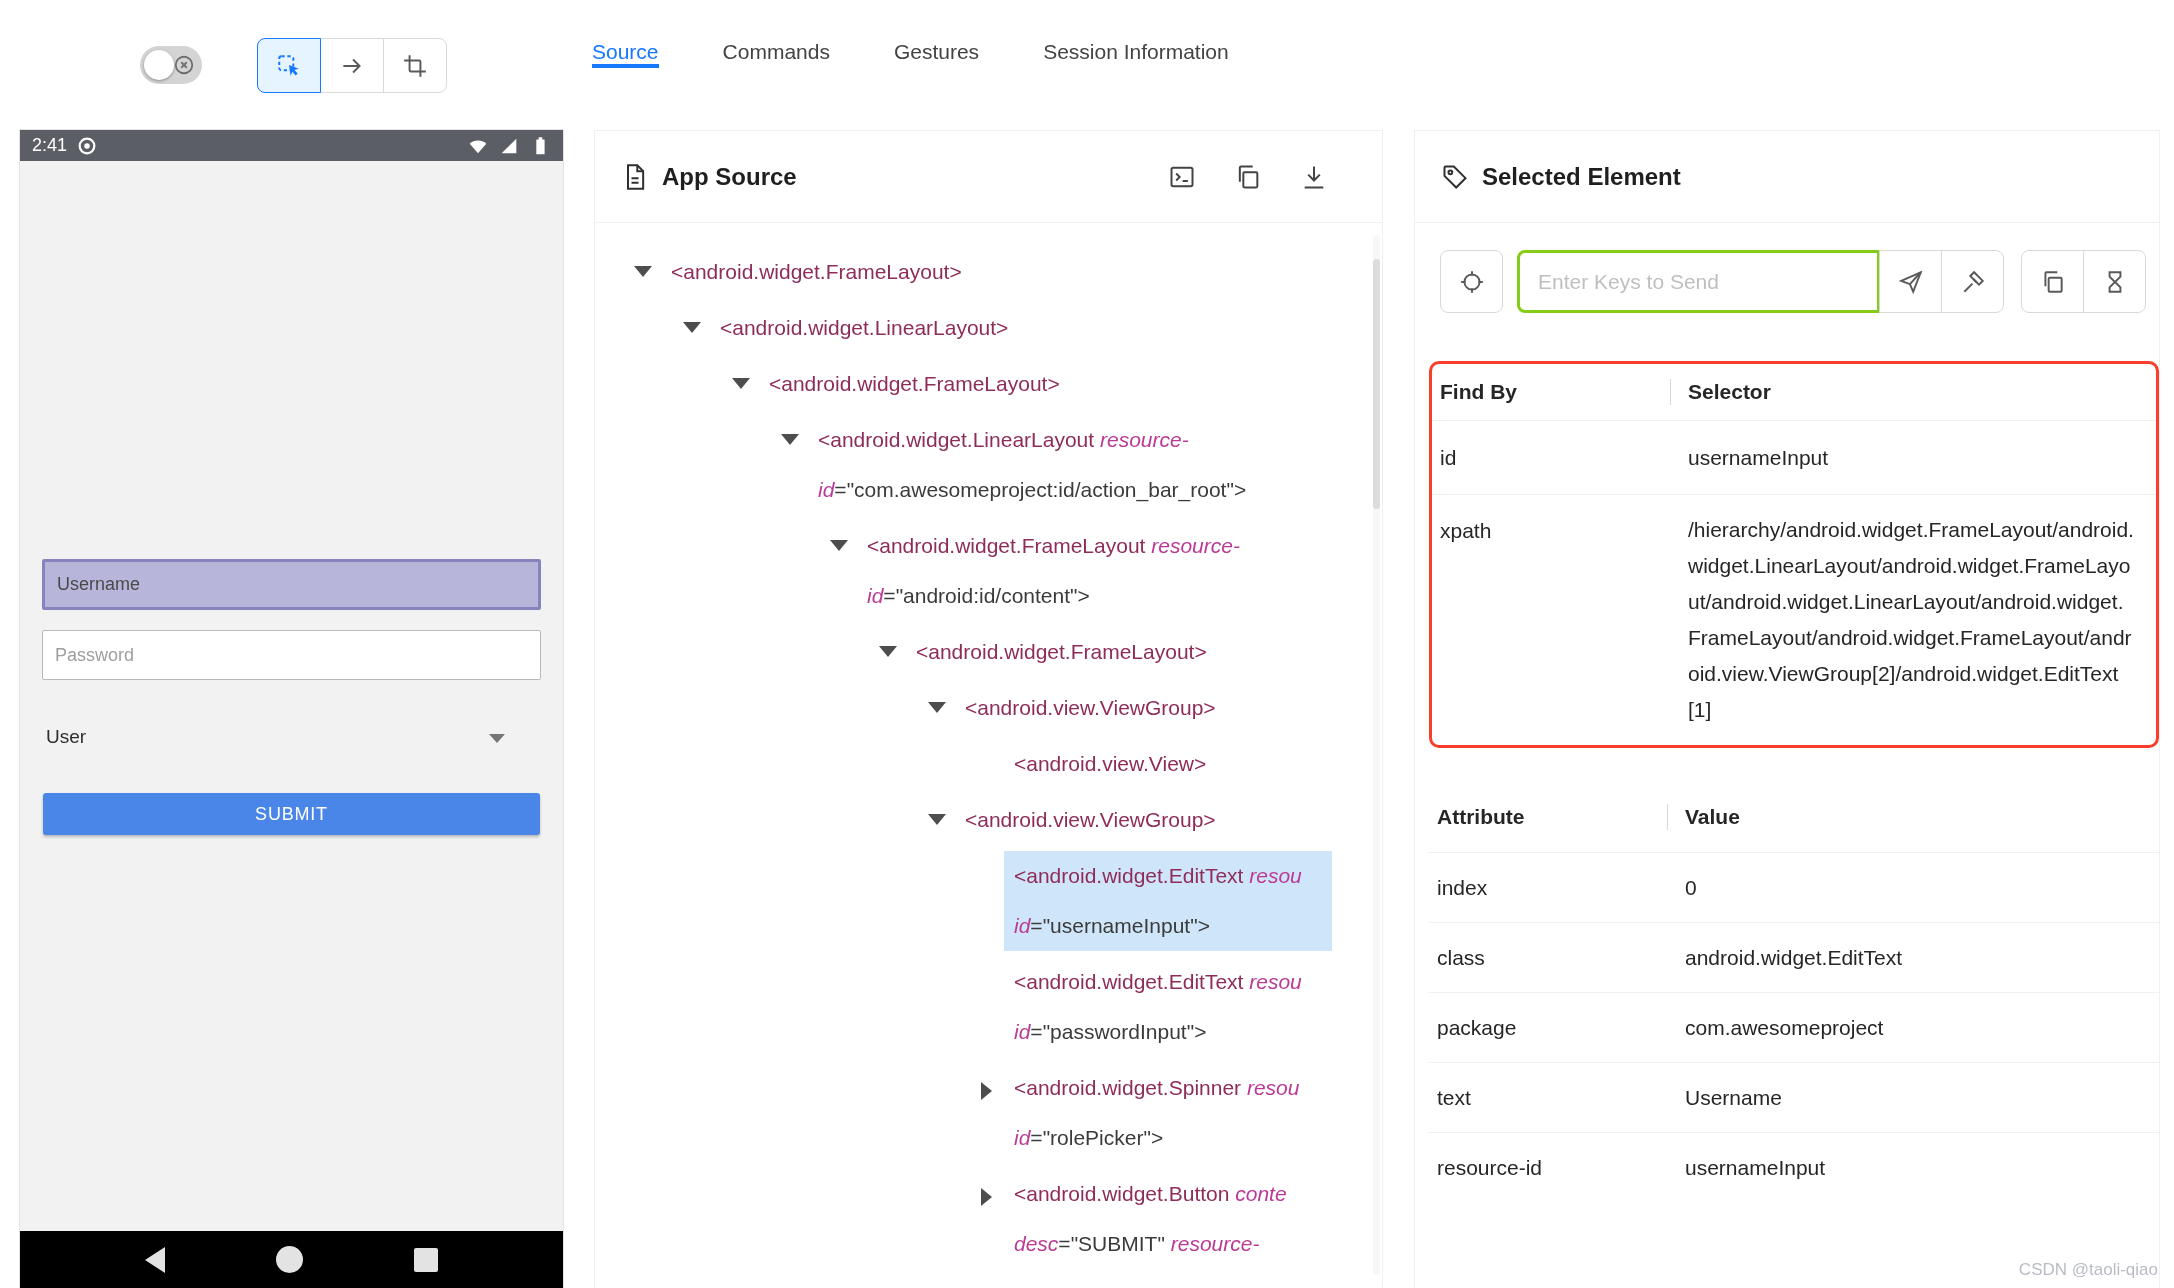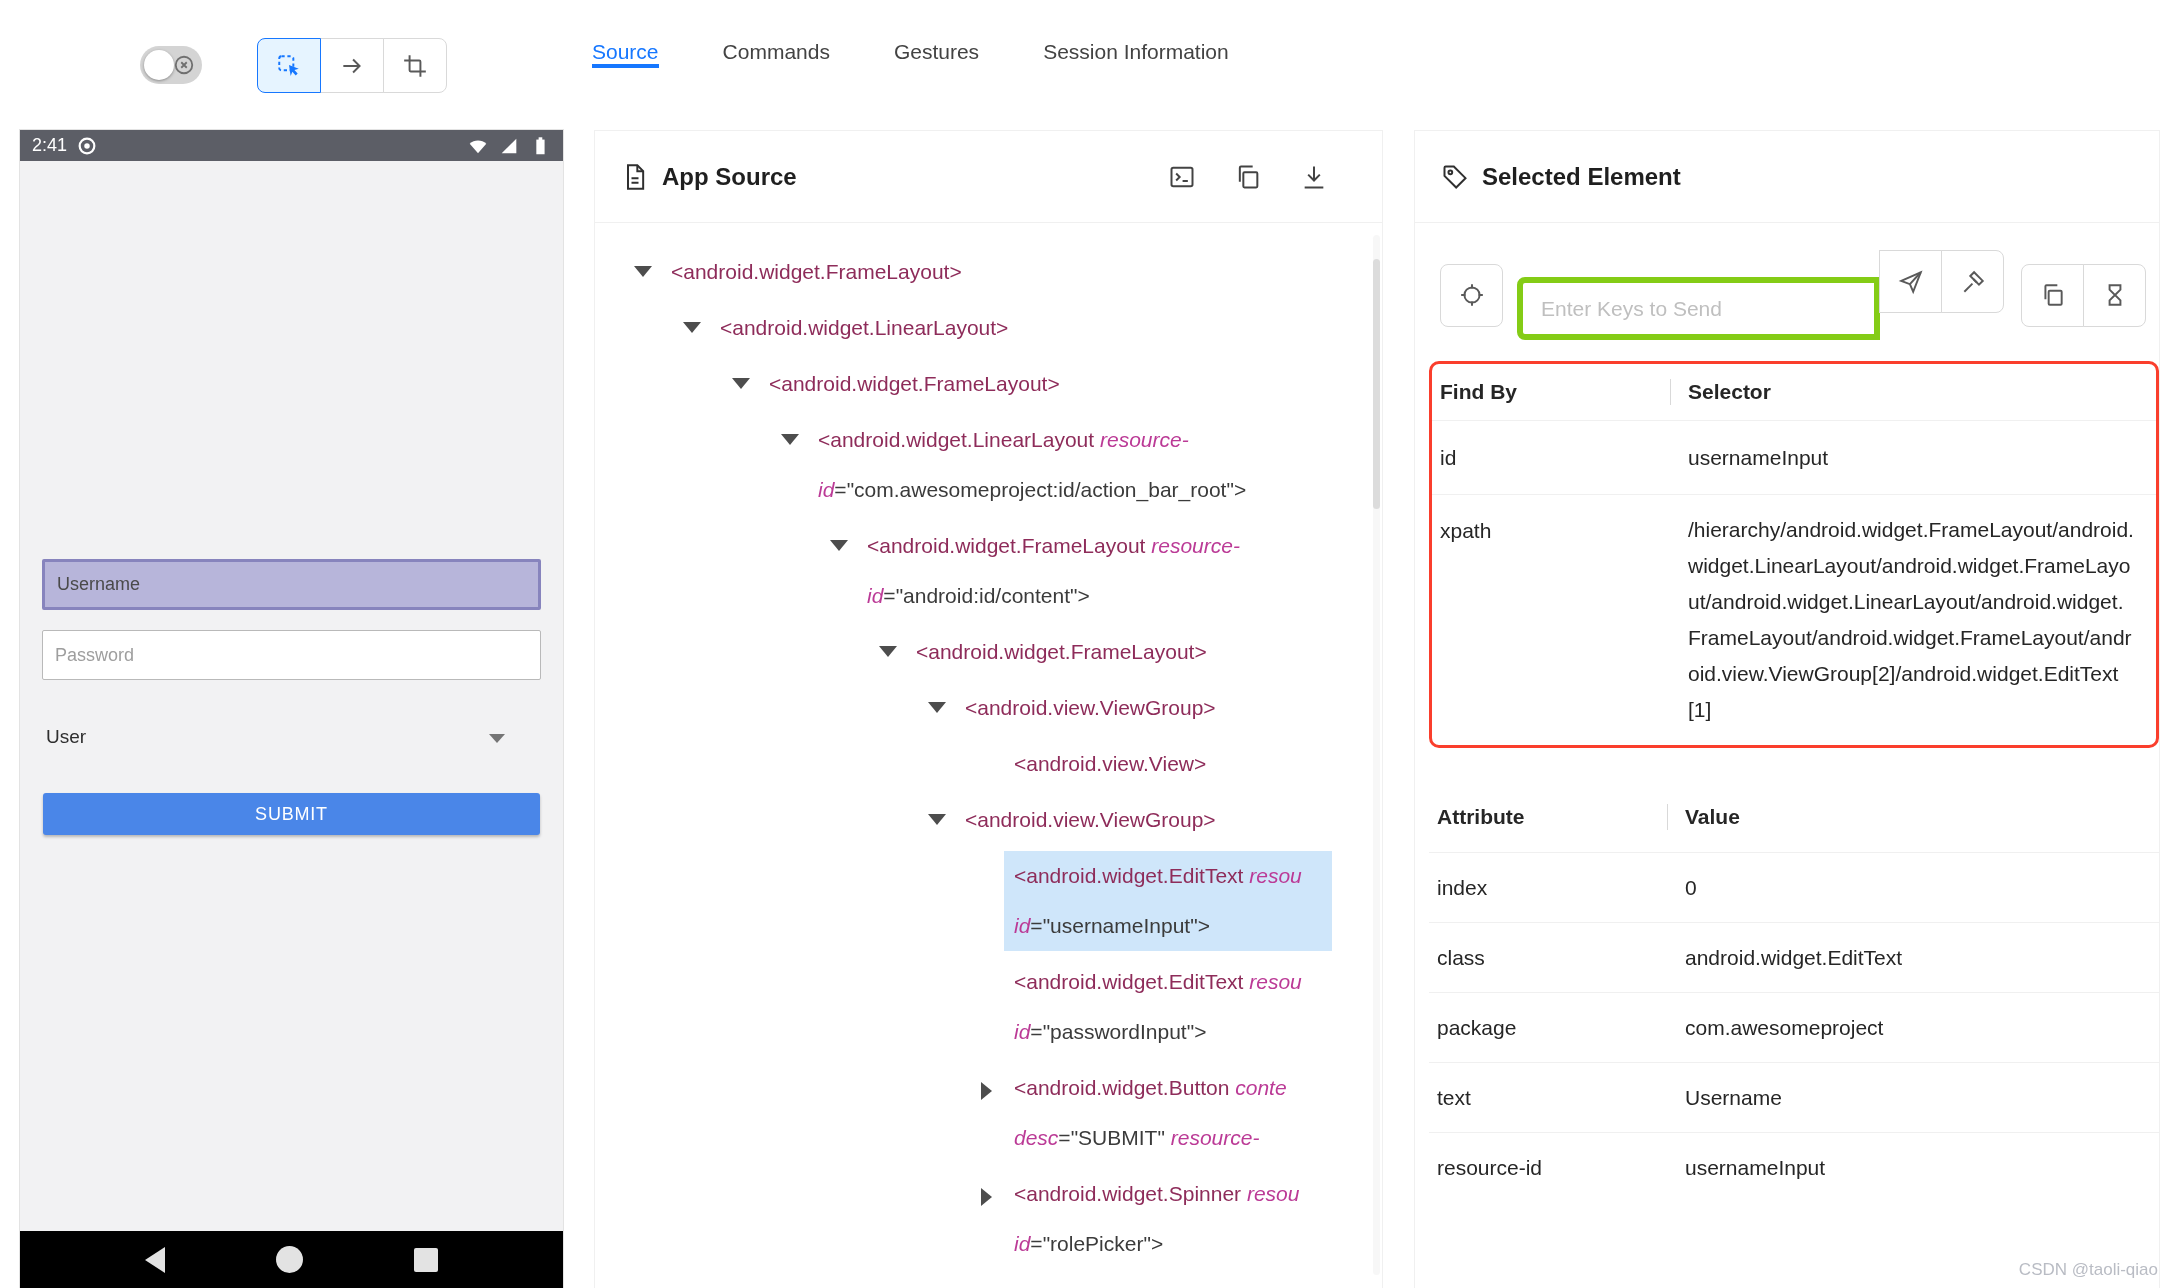--- a/index.html
+++ b/index.html
@@ -116,24 +116,23 @@
     width:63px; height:63px; background:#fff; border:1px solid #d9d9d9;
     display:flex; align-items:center; justify-content:center; color:#595959; cursor:pointer;
   }
   .act-btn.single { border-radius:8px; margin-right:14px; }
   .grp { display:flex; }
   .grp > * { margin-left:-1px; }
   .grp > *:first-child { margin-left:0; border-radius:8px 0 0 8px; }
   .grp > *:last-child { border-radius:0 8px 8px 0; }
   .grp2 { margin-left:17px; }
   .keys-input {
-    width:363px; height:63px; border:6px solid #84cc16; background:#fff;
+    width:363px; height:63px; border:3px solid #84cc16; background:#fff;
     padding:0 18px; font-size:21px; color:#595959; outline:none;
     font-family:"Liberation Sans", sans-serif;
-    margin-top:27px;
   }
   .keys-input::placeholder { color:#bfbfbf; }
   .aicon { width:26px; height:26px; }
 
   .findby-box {
     position:absolute; left:14px; top:230px; width:730px;
     border:3px solid #fa3e2c; border-radius:10px; overflow:hidden; background:#fff;
   }
   .attr-table { position:absolute; left:14px; top:651px; width:730px; }
 
@@ -348,31 +347,31 @@
           <div class="node-text">
             <div class="tree-line"><span class="seg-tag">&lt;android.widget.EditText </span><span class="seg-attr">resou</span></div>
             <div class="tree-line"><span class="seg-attr">id</span><span class="seg-plain">=</span><span class="seg-value">"passwordInput"</span><span class="seg-plain">&gt;</span></div>
           </div>
         </div>
         <div class="tree-node" style="margin-left: 343px;">
           <span class="arrow-slot">
             <span class="arr-right"></span>
           </span>
           <div class="node-text">
+            <div class="tree-line"><span class="seg-tag">&lt;android.widget.Spinner </span><span class="seg-attr">resou</span></div>
+            <div class="tree-line"><span class="seg-attr">id</span><span class="seg-plain">=</span><span class="seg-value">"rolePicker"</span><span class="seg-plain">&gt;</span></div>
+          </div>
+        </div>
+        <div class="tree-node" style="margin-left: 343px;">
+          <span class="arrow-slot">
+            <span class="arr-right"></span>
+          </span>
+          <div class="node-text">
             <div class="tree-line"><span class="seg-tag">&lt;android.widget.Button </span><span class="seg-attr">conte</span></div>
             <div class="tree-line"><span class="seg-attr">desc</span><span class="seg-plain">=</span><span class="seg-value">"SUBMIT"</span><span class="seg-attr"> resource-</span></div>
-          </div>
-        </div>
-        <div class="tree-node" style="margin-left: 343px;">
-          <span class="arrow-slot">
-            <span class="arr-right"></span>
-          </span>
-          <div class="node-text">
-            <div class="tree-line"><span class="seg-tag">&lt;android.widget.Spinner </span><span class="seg-attr">resou</span></div>
-            <div class="tree-line"><span class="seg-attr">id</span><span class="seg-plain">=</span><span class="seg-value">"rolePicker"</span><span class="seg-plain">&gt;</span></div>
           </div>
         </div>
       </div>
     <div class="vscroll">
         <span class="thumb"></span>
       </div>
   </div>
 
   <div class="card selected-card">
     <div class="card-header">

